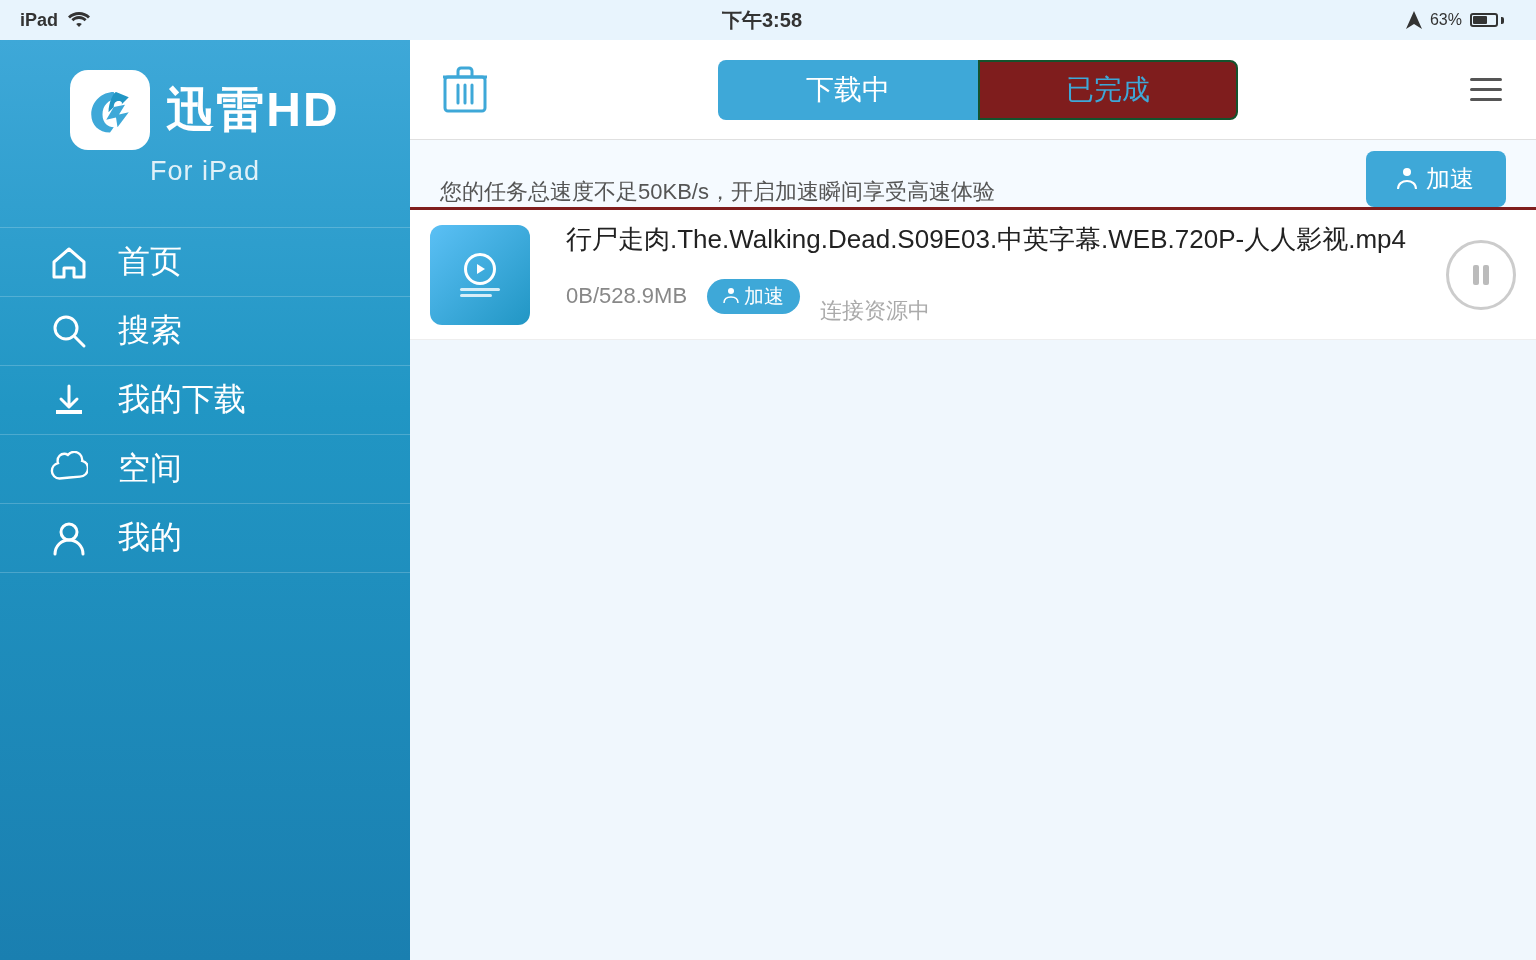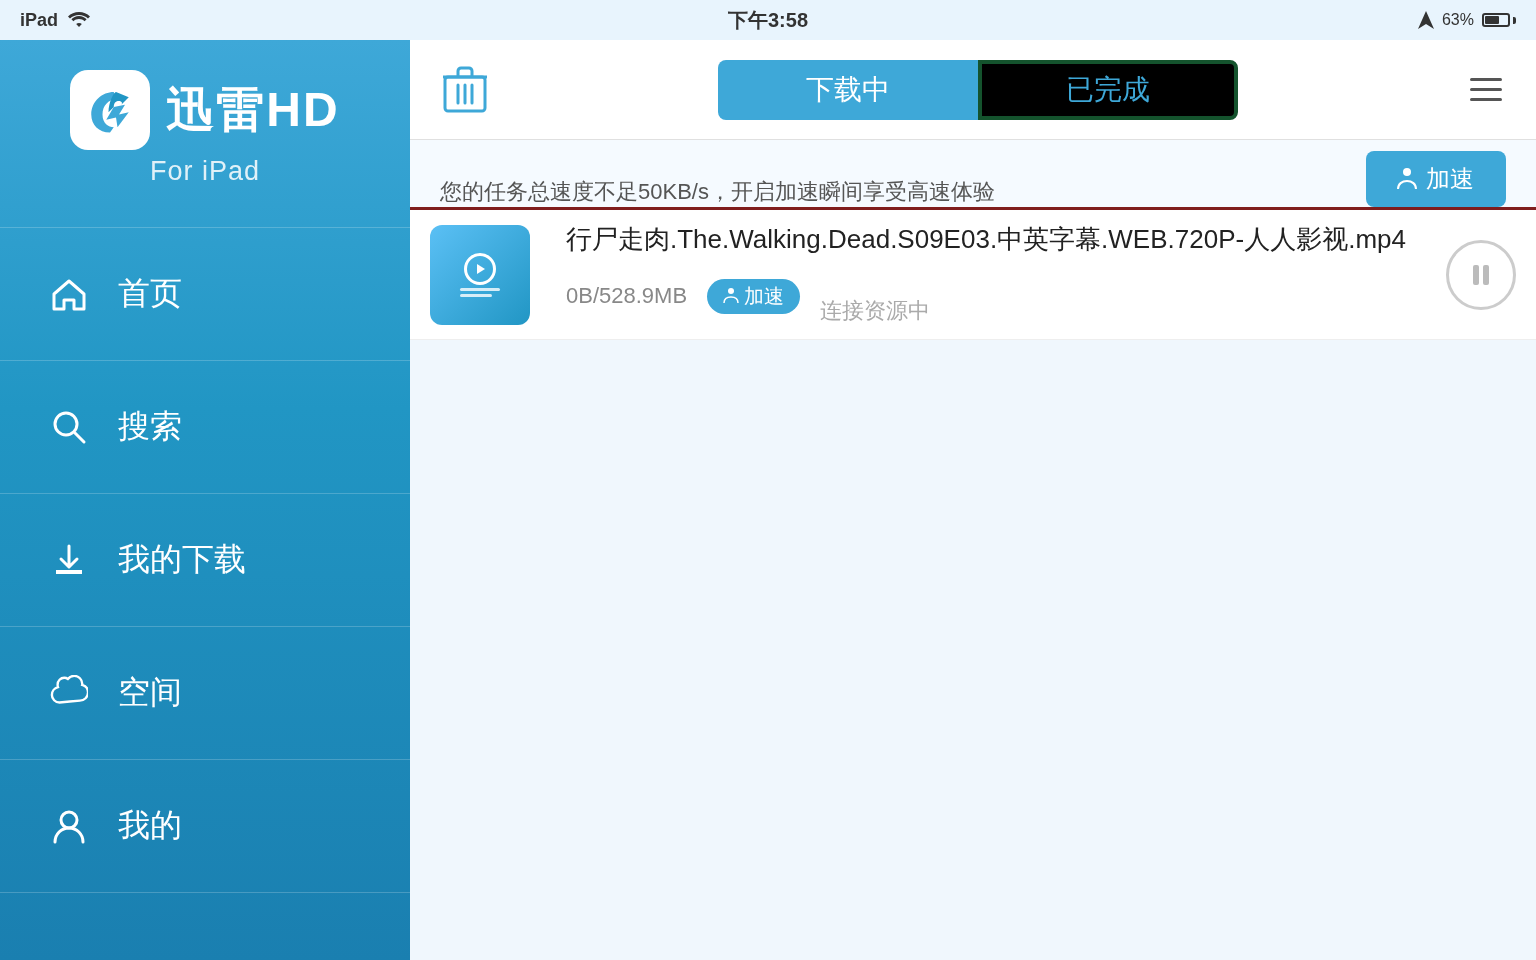--- a/index.html
+++ b/index.html
@@ -17,21 +17,21 @@
     .status-bar {
       height: 40px;
       background: transparent;
       display: flex;
       align-items: center;
       justify-content: space-between;
       padding: 0 20px;
       position: absolute;
       top: 0;
       left: 0;
-      right: 0;
+      right: 12px;
       z-index: 100;
     }
     .status-left {
       display: flex;
       align-items: center;
       gap: 10px;
       font-size: 18px;
       font-weight: 600;
       color: #333;
     }
@@ -143,21 +143,21 @@
     .sidebar-nav {
       flex: 1;
       display: flex;
       flex-direction: column;
     }
 
     .nav-item {
       display: flex;
       align-items: center;
       gap: 30px;
-      padding: 44px 50px;
+      padding: 12px 50px;
       border-top: 1px solid rgba(255,255,255,0.2);
       cursor: pointer;
     }
     .nav-item:last-child {
       border-bottom: 1px solid rgba(255,255,255,0.2);
     }
     .nav-icon {
       width: 38px;
       height: 38px;
       display: flex;
@@ -217,23 +217,23 @@
       cursor: pointer;
       font-family: inherit;
     }
 
     .tab-btn-active {
       background: #3ea8d8;
       color: white;
     }
 
     .tab-btn-inactive {
-      background: #000000;
+      background: #7f1d1d;
       color: #3ea8d8;
-      border: 4px solid #14532d;
+      border: 2px solid #14532d;
     }
 
     .tab-downloading {
       border-radius: 8px 0 0 8px;
     }
     .tab-completed {
       border-radius: 0 8px 8px 0;
     }
 
     .toolbar-menu {

